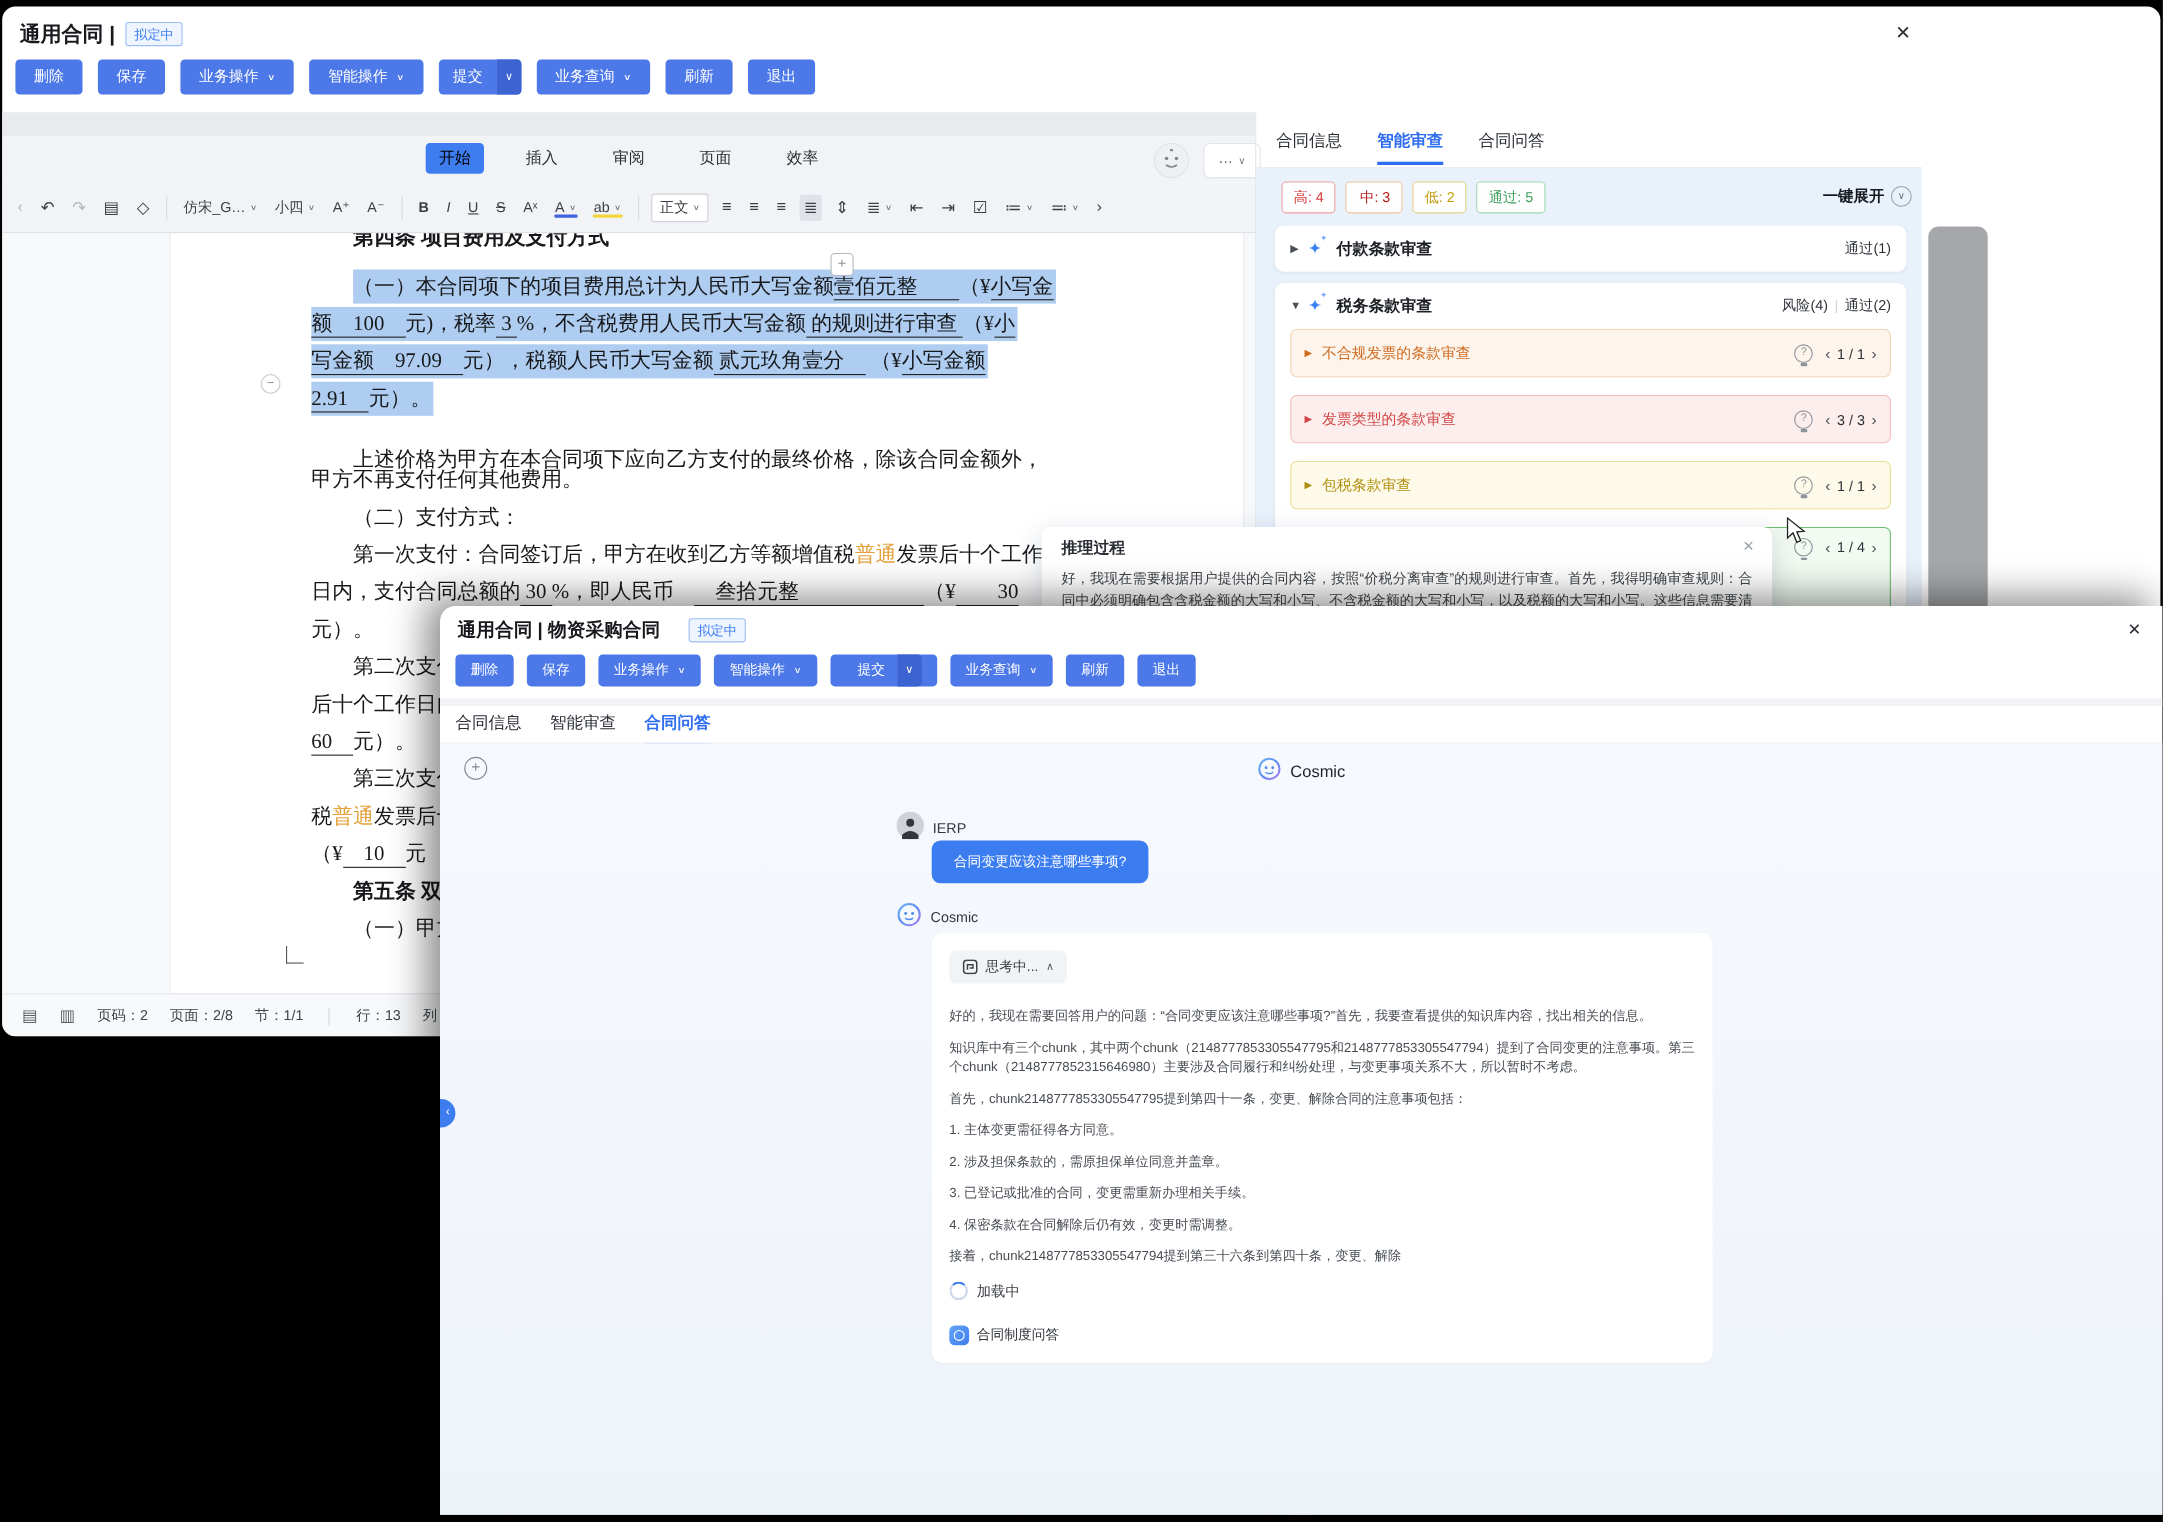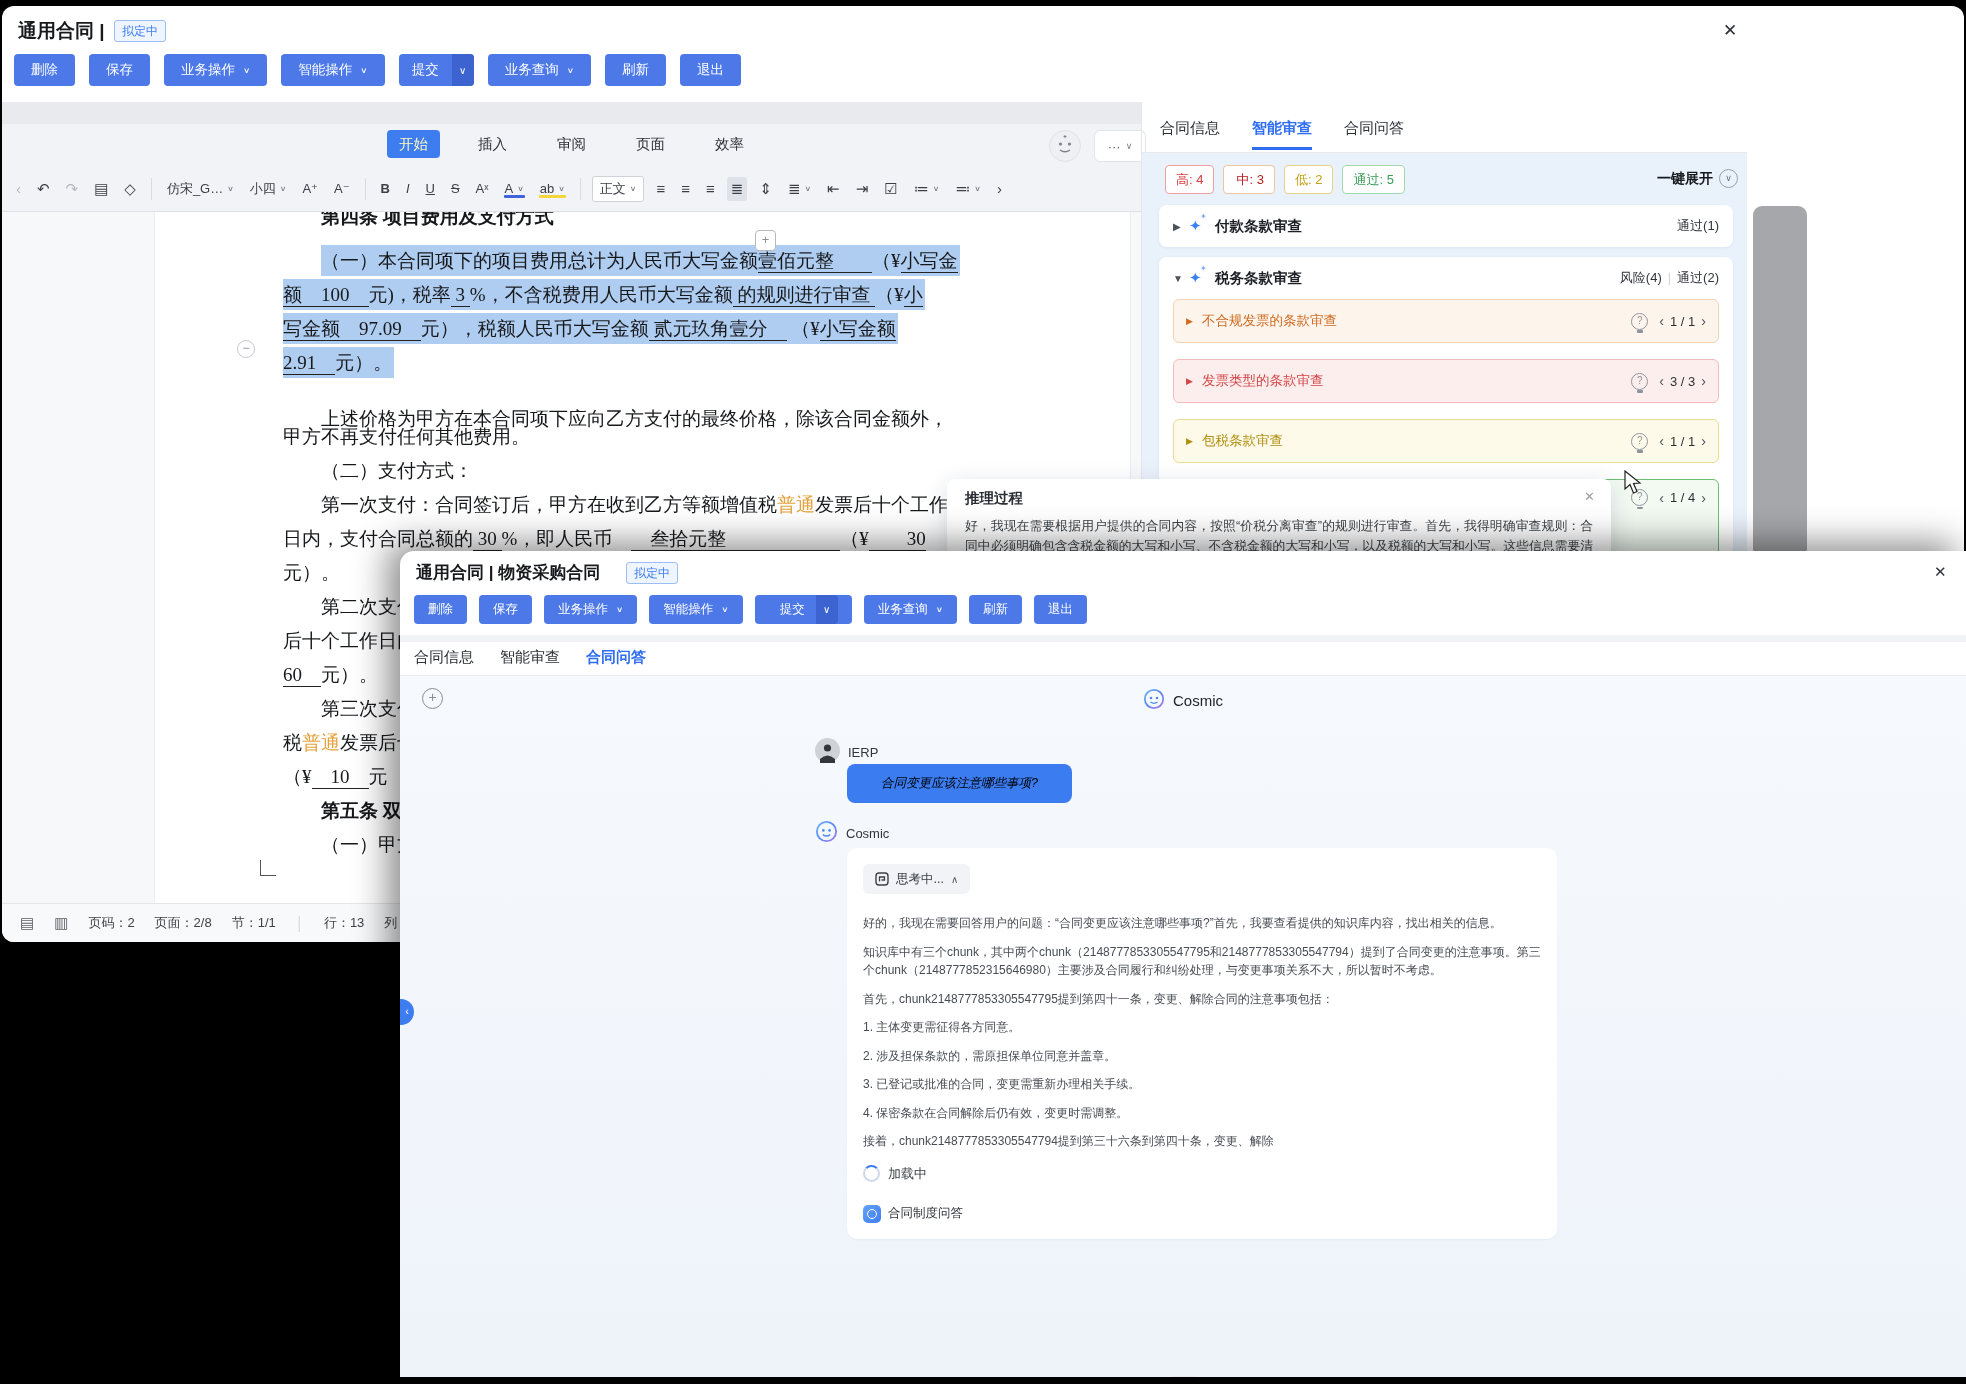--- a/index.html
+++ b/index.html
@@ -24,21 +24,21 @@
   .tbtn.split span:first-child{padding:0 13px;}
   .tbtn.split .splitcaret{width:22px;height:100%;display:flex;align-items:center;justify-content:center;
     background:#3c63cf;border-radius:0 4px 4px 0;font-size:10px;}
   #w2-toolbar .tbtn{height:29px;font-size:12.5px;padding:0 14px;}
   #w2-toolbar .tbtn.split span:first-child{padding:0 11px;}
   
   #band1{position:absolute;left:0;top:96px;width:1139px;height:22px;background:#e8eaee;}
   #band2{position:absolute;left:0;top:118px;width:1139px;height:42px;background:#f2f3f6;}
   #ribbon-tabs{position:absolute;left:0;top:124px;width:1139px;display:flex;justify-content:center;gap:26px;}
   .rtab{font-size:14.5px;color:#2c2f35;padding:5px 12px;border-radius:4px;line-height:18px;}
-  .rtab.active{background:#3e7df0;color:#fef9c3;}
+  .rtab.active{background:#3e7df0;color:#000000;}
   #fmtbar{position:absolute;left:0;top:160px;width:1139px;height:46px;background:#f2f3f6;
     border-bottom:1px solid #dde0e4;display:flex;align-items:center;padding-left:6px;box-sizing:border-box;}
   .fico{font-size:15px;color:#3b3e44;margin:0 4px;padding:3px 4px;border-radius:3px;display:flex;align-items:center;white-space:nowrap;}
   .fico.dim{color:#b4b7bd;}
   .fico.active{background:#dfe2e8;}
   .fico.bold{font-weight:bold;} .fico.italic{font-style:italic;} .fico.und{text-decoration:underline;}
   .fico.strike{text-decoration:line-through;}
   .fico .fcaret{font-size:9px;color:#6f737a;margin-left:4px;transform:scaleY(.8);}
   .fico .cbar{display:block;position:absolute;left:3px;right:3px;bottom:1px;height:3px;border-radius:1px;}
   .fico.hasbar{position:relative;}
@@ -141,22 +141,22 @@
   #w2-tabs{position:absolute;left:14px;top:97px;display:flex;gap:26px;}
   #w2-tabline{position:absolute;left:0;top:124px;width:1566px;height:1px;background:#eceef0;}
   #chat{position:absolute;left:0;top:125px;width:1566px;height:701px;
     background:linear-gradient(#f6f9fd,#eef3fa);}
   #chat-plus{position:absolute;left:22px;top:12px;width:19px;height:19px;border:1.5px solid #878d96;
     border-radius:50%;color:#878d96;font-size:14px;line-height:17px;text-align:center;}
   #cosmic-head{position:absolute;left:0;top:12px;width:100%;display:flex;justify-content:center;
     align-items:center;gap:8px;font-size:15px;color:#23262b;}
   .avatar{border-radius:50%;display:inline-block;}
   #ierp-row{position:absolute;left:415px;top:62px;display:flex;align-items:center;gap:8px;font-size:13px;color:#33373d;}
-  #bubble{position:absolute;left:447px;top:88px;background:#3b7cf1;color:#000000;font-size:12.5px;
-    padding:11px 34px;border-radius:8px;font-style:italic;}
+  #bubble{position:absolute;left:447px;top:88px;background:#3b7cf1;color:#ffffff;font-size:12.5px;
+    padding:11px 20px;border-radius:8px;}
   #cosmic-row{position:absolute;left:415px;top:144px;display:flex;align-items:center;gap:8px;font-size:13px;color:#33373d;}
   #anscard{position:absolute;left:447px;top:172px;width:710px;background:#fff;border-radius:10px;
     padding:16px;box-sizing:border-box;box-shadow:0 1px 2px rgba(30,50,90,.04);}
   #thinkpill{display:inline-flex;align-items:center;gap:7px;background:#f2f3f6;border-radius:6px;
     height:30px;padding:0 12px;font-size:12.5px;color:#3c4046;margin-bottom:10px;}
   #thinkpill .up{font-size:10px;color:#55595f;}
   #anscard p{margin:10px 0 0 0;font-size:12px;line-height:18.5px;color:#484d54;}
   #loadrow{display:flex;align-items:center;gap:8px;margin-top:14px;font-size:13px;color:#3c4046;}
   .spin{width:13px;height:13px;border:2px solid #cfd8ea;border-top-color:#3e7df0;border-radius:50%;}
   #srcrow{display:flex;align-items:center;gap:7px;margin-top:22px;font-size:12.5px;color:#30343a;}

